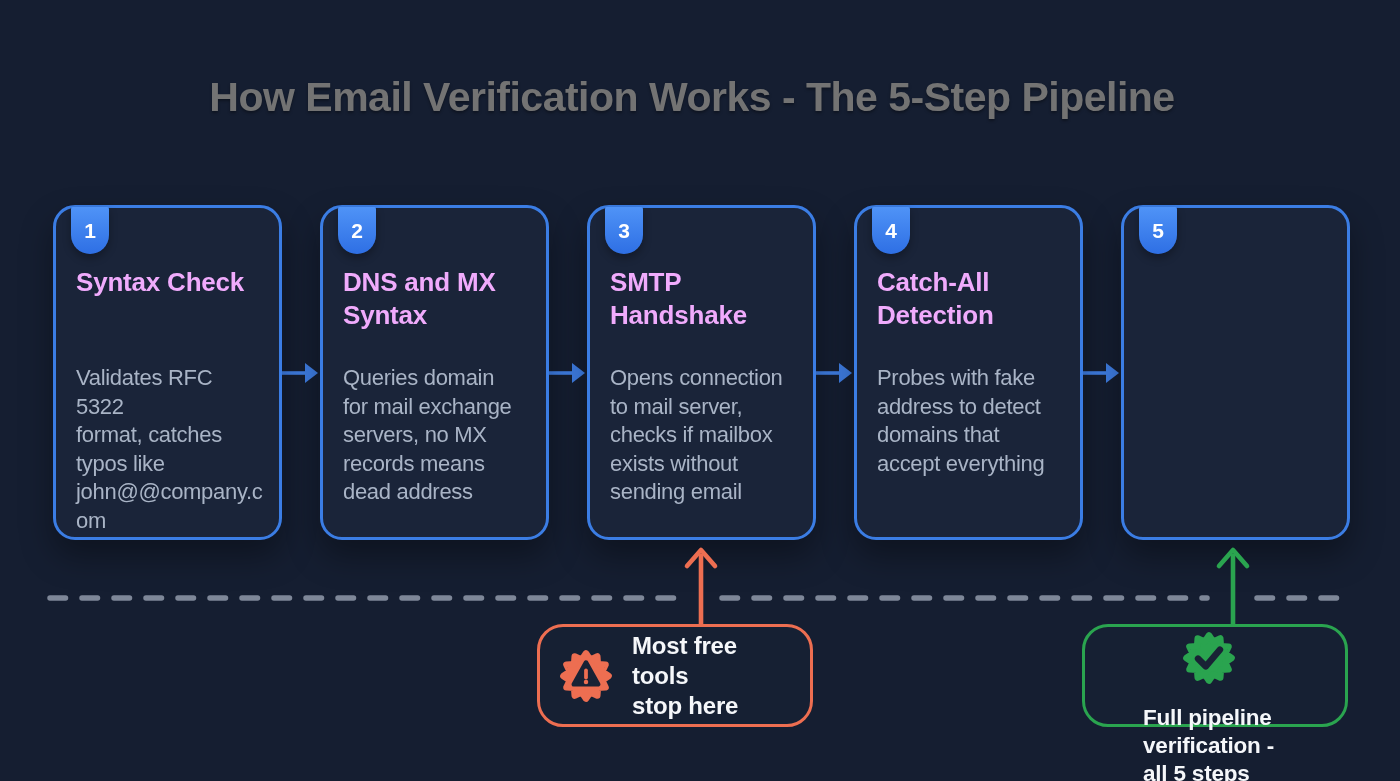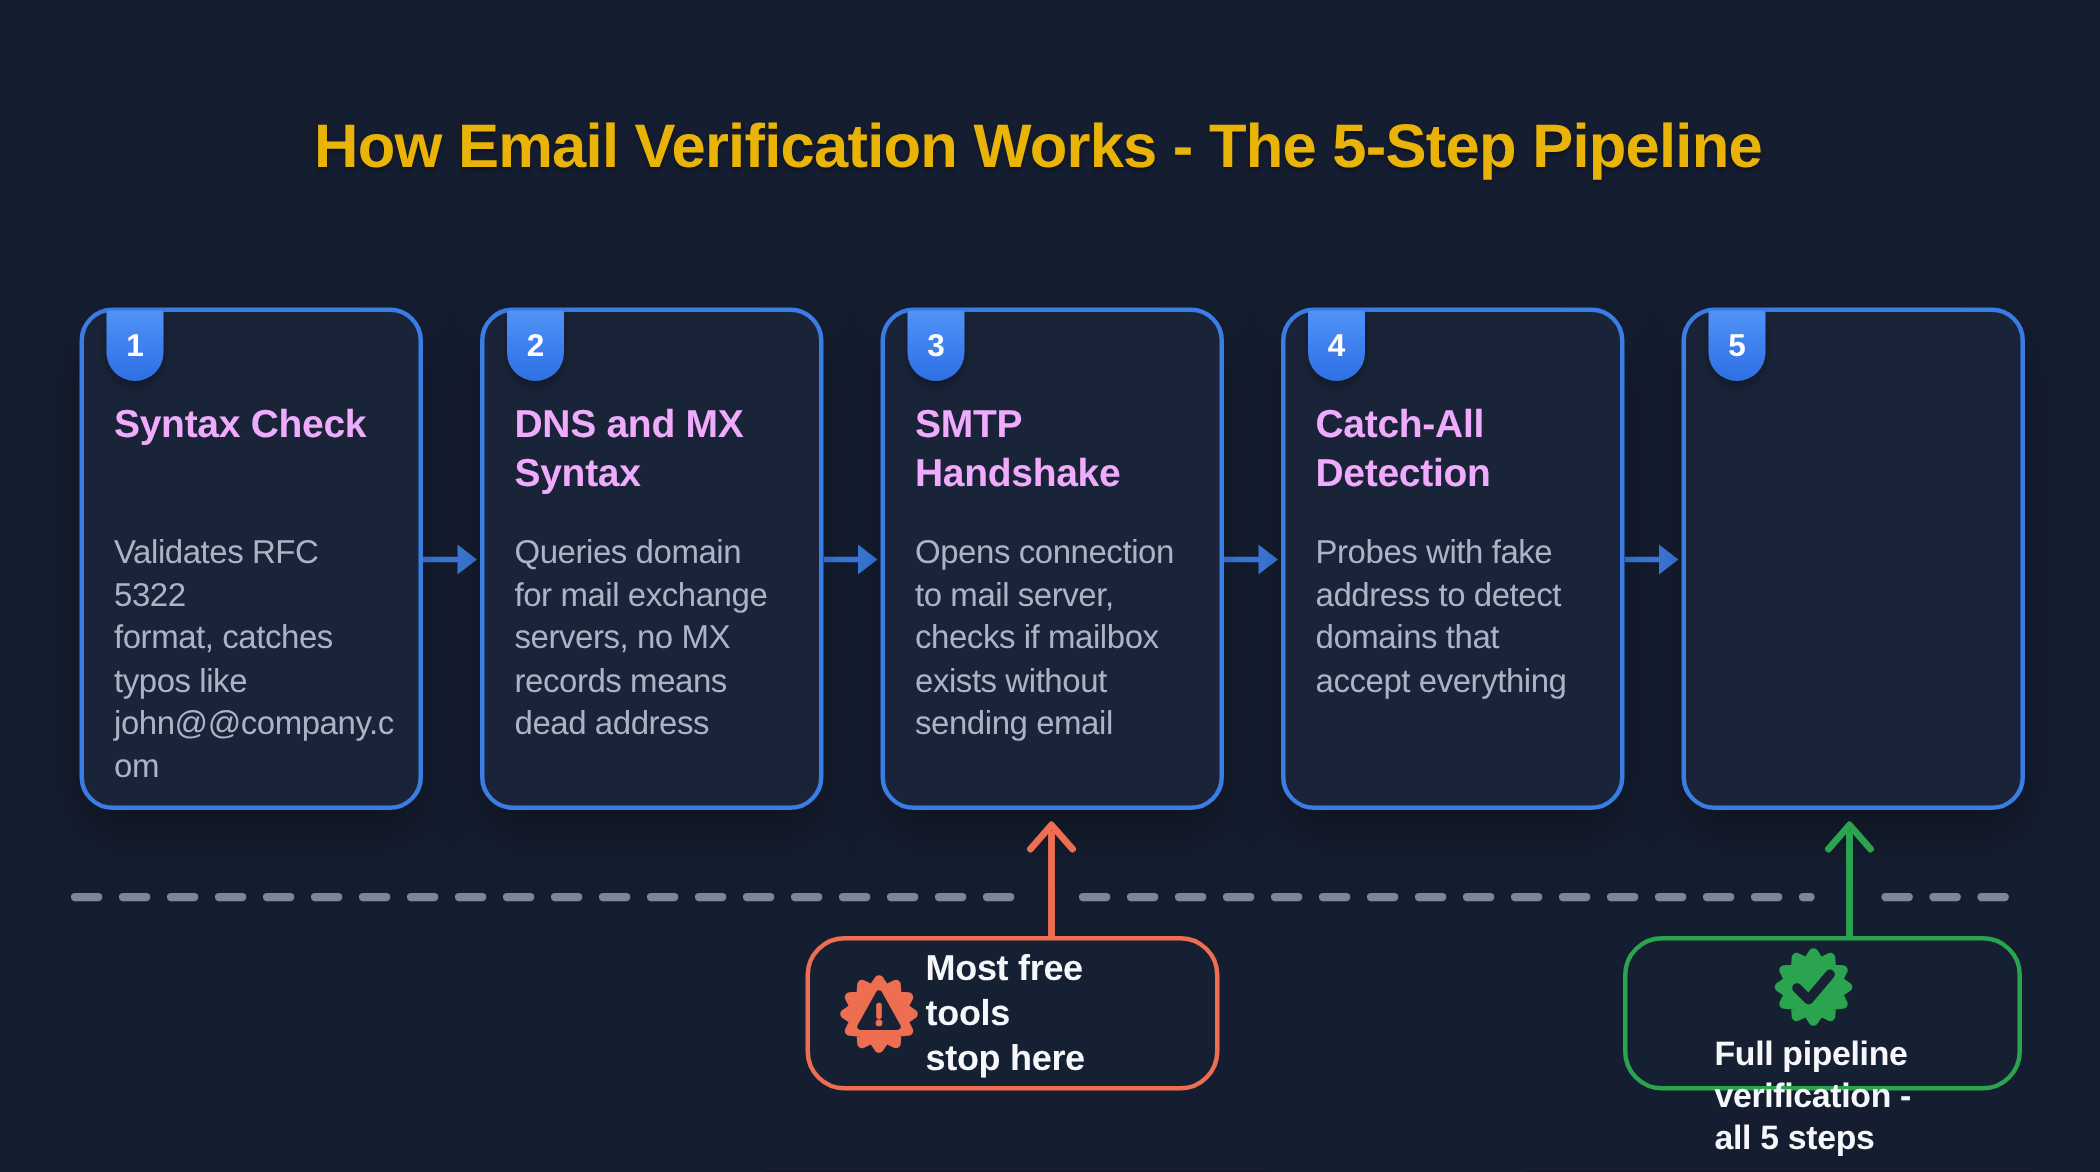--- a/index.html
+++ b/index.html
@@ -4,21 +4,21 @@
 <style>
   html,body { margin:0; padding:0; background:#0e1524; }
   #canvas {
     position:relative; width:1400px; height:781px; overflow:hidden;
     background:#151e31;
     font-family:"Liberation Sans", sans-serif;
   }
   .main-title {
     position:absolute; top:74px; left:0; width:1384px;
     text-align:center; font-size:41px; font-weight:800; letter-spacing:-0.5px;
-    color:#eab308; text-shadow:0 2px 3px rgba(0,0,0,.35);
+    color:#737373; text-shadow:0 2px 3px rgba(0,0,0,.35);
   }
   .cards-row {
     position:absolute; top:205px; left:53px;
     display:flex; align-items:stretch;
   }
   .step-card {
     position:relative; box-sizing:border-box;
     width:229px; height:335px; flex:0 0 229px;
     background:#1a2439;
     border:3px solid #3b7de4; border-radius:22px;
@@ -32,34 +32,34 @@
     border-radius:2px 2px 19px 19px;
     display:flex; align-items:center; justify-content:center;
     font-size:21px; font-weight:700; color:#ffffff;
     box-shadow:0 4px 8px rgba(0,0,0,.3);
   }
   .step-title {
     font-size:26px; line-height:33px; font-weight:800; letter-spacing:-0.2px;
     color:#f0abfc; white-space:pre-line; min-height:74px;
   }
   .step-desc {
-    margin-top:14px;
+    margin-top:24px;
     font-size:22px; line-height:28.5px; letter-spacing:-0.3px;
     color:#a9b4c6; white-space:pre-line;
   }
   .step-arrow {
     width:38px; flex:0 0 38px; align-self:center;
     display:flex; align-items:center; justify-content:center;
   }
   .divider-svg { position:absolute; left:0; top:592px; }
   .up-arrow { position:absolute; }
   .callout {
     position:absolute; box-sizing:border-box; top:624px; height:103px;
     border-radius:26px; background:rgba(26,36,57,.35);
-    display:flex; align-items:center; 
+    display:flex; align-items:center; gap:15px;
     padding:0 28px 0 15px;
   }
   .callout.warning { left:537px; width:276px; border:3px solid #ed6e51; }
   .callout.success { left:1082px; width:266px; border:3px solid #2aa44f;flex-direction:column; }
   .callout-text {
     font-weight:700; color:#f5f7fa; white-space:pre-line; letter-spacing:-0.2px;
   }
   .callout.warning .callout-text { font-size:24px; line-height:30px; }
   .callout.success .callout-text { font-size:22.5px; line-height:28px; }
   .seal { flex:0 0 62px; }

